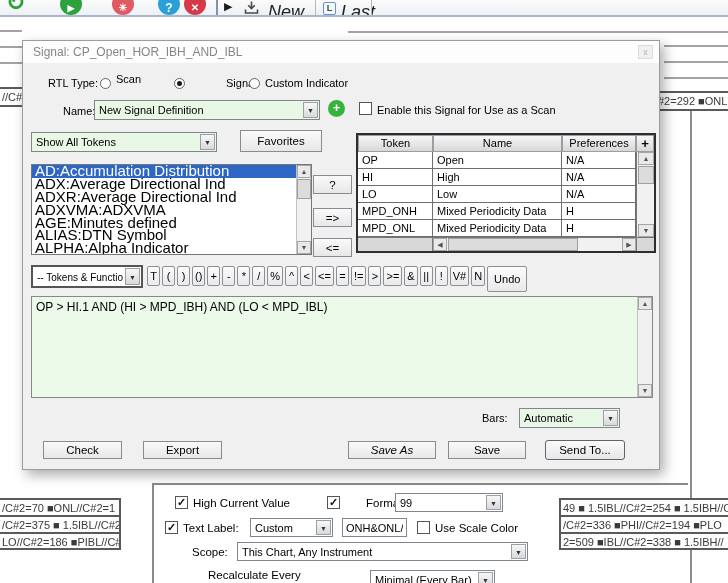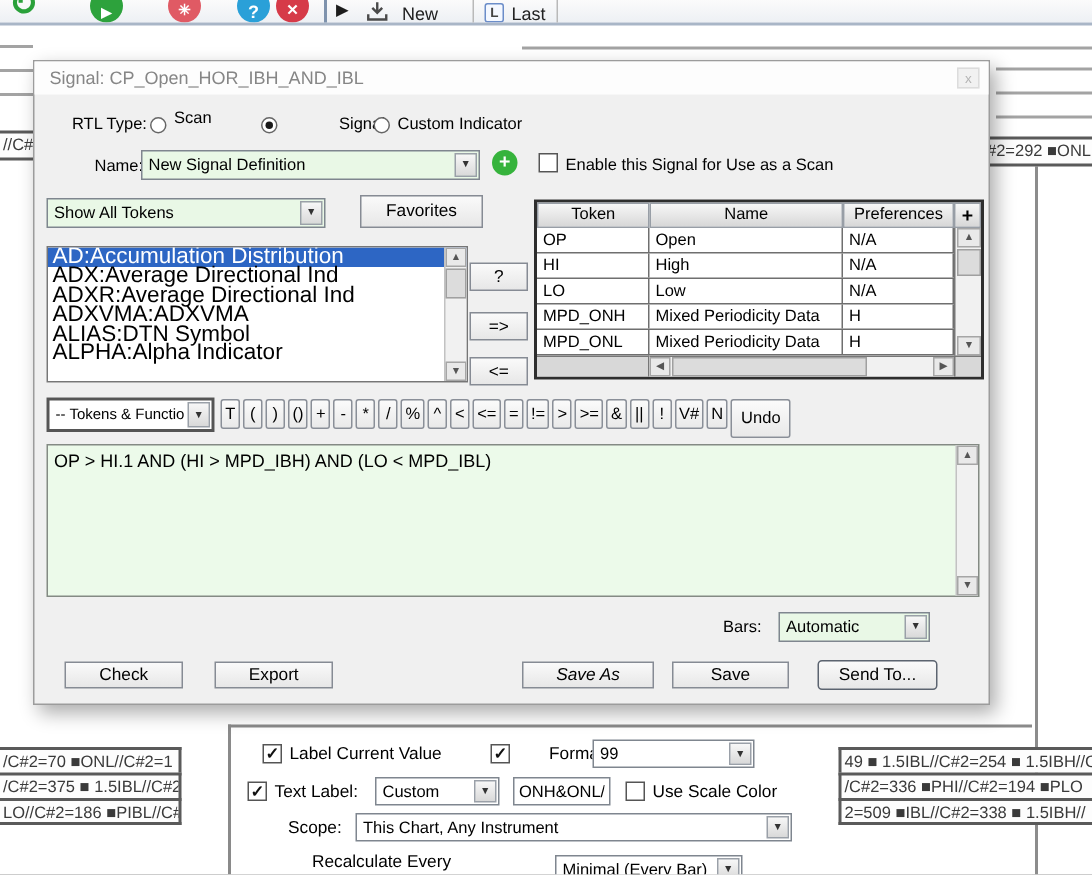--- a/index.html
+++ b/index.html
@@ -11,21 +11,21 @@
   }
   .abs { position:absolute; }
 
   
   .toolbar { position:absolute; left:0; top:0; width:728px; height:17px;
     background:linear-gradient(#fbfbfb,#edf0f4); border-bottom:2px solid #a9b6c7; overflow:hidden; }
   .tbc { position:absolute; top:-7px; width:22px; height:22px; border-radius:50%;
     color:#fff; font-weight:bold; text-align:center; line-height:30px; font-size:10px; }
   .tb-refresh { position:absolute; left:6px; top:-11px; font-size:23px; font-weight:bold; color:#2aa13a; }
   .tb-run { position:absolute; left:224px; top:0px; font-size:11px; color:#1c1c1c; }
-  .tb-text { position:absolute; top:2px; font-size:12px; color:#222; }
+  .tb-text { position:absolute; top:2px; font-size:18px; color:#222;font-style:italic; }
   .tb-vsep { position:absolute; top:0; width:2px; height:17px; background:#7f93ad; }
   .tb-tabline { position:absolute; top:0; width:1px; height:17px; background:#b9b9b9; }
   .tb-lbox { position:absolute; left:323px; top:2px; width:13px; height:13px;
     border:1px solid #6b8dc9; border-radius:2px; background:#f4f8ff;
     font-size:9px; font-weight:bold; color:#444; text-align:center; line-height:11px; }
 
   
   .hline { position:absolute; height:2px; background:#a3a3a3; }
   .vline { position:absolute; width:2px; background:#8c8c8c; }
   .frag { position:absolute; background:#fdfdfd; border-top:2px solid #5a5a5a;
@@ -118,21 +118,21 @@
   <div class="frag" style="left:0;top:498px;width:121px;height:17px;border-right:2px solid #5a5a5a;"><span>/C#2=70 ■ONL//C#2=1</span></div>
   <div class="frag" style="left:0;top:515px;width:121px;height:17px;border-right:2px solid #5a5a5a;"><span>/C#2=375 ■ 1.5IBL//C#2</span></div>
   <div class="frag last" style="left:0;top:532px;width:121px;height:18px;border-right:2px solid #5a5a5a;"><span>LO//C#2=186 ■PIBL//C#</span></div>
 
   <div class="frag" style="left:559px;top:498px;width:169px;height:17px;border-left:2px solid #5a5a5a;"><span>49 ■ 1.5IBL//C#2=254 ■ 1.5IBH//C</span></div>
   <div class="frag" style="left:559px;top:515px;width:169px;height:17px;border-left:2px solid #5a5a5a;"><span>/C#2=336 ■PHI//C#2=194 ■PLO</span></div>
   <div class="frag last" style="left:559px;top:532px;width:169px;height:18px;border-left:2px solid #5a5a5a;"><span>2=509 ■IBL//C#2=338 ■ 1.5IBH//</span></div>
 
   <div class="panel"></div>
   <span class="cb checked" style="left:175px;top:496px;z-index:4;"></span>
-  <span class="pl" style="left:193px;top:497px;">Label Current Value</span>
+  <span class="pl" style="left:193px;top:497px;">High Current Value</span>
   <span class="cb checked" style="left:327px;top:496px;z-index:4;"></span>
   <span class="pl" style="left:345px;top:497px;padding-left:21px;">Format:</span>
   <div class="combo" style="left:395px;top:493px;width:108px;height:19px;z-index:4;">
     <span class="val">99</span>
     <span class="dd"></span>
   </div>
 
   <span class="cb checked" style="left:165px;top:521px;z-index:4;"></span>
   <span class="pl" style="left:183px;top:522px;">Text Label:</span>
   <div class="combo" style="left:250px;top:518px;width:83px;height:19px;z-index:4;">
@@ -184,20 +184,21 @@
     </div>
     <div class="btn" style="left:217px;top:89px;width:82px;height:22px;">
         <span>Favorites</span>
       </div>
 
     <div class="list">
       <div class="li sel">AD:Accumulation Distribution</div>
       <div class="li">ADX:Average Directional Ind</div>
       <div class="li">ADXR:Average Directional Ind</div>
       <div class="li">ADXVMA:ADXVMA</div>
+      <div class="li">AGE:Minutes defined</div>
       <div class="li">ALIAS:DTN Symbol</div>
       <div class="li">ALPHA:Alpha Indicator</div>
       <div class="sbv">
         <span class="sb-btn" style="left:0;top:0;width:14px;height:13px;">▲</span>
         <span class="sb-th" style="left:0;top:14px;width:14px;height:20px;"></span>
         <span class="sb-btn" style="left:0;bottom:0;width:14px;height:13px;">▼</span>
       </div>
     </div>
 
     <div class="btn" style="left:290px;top:134px;width:39px;height:19px;">

